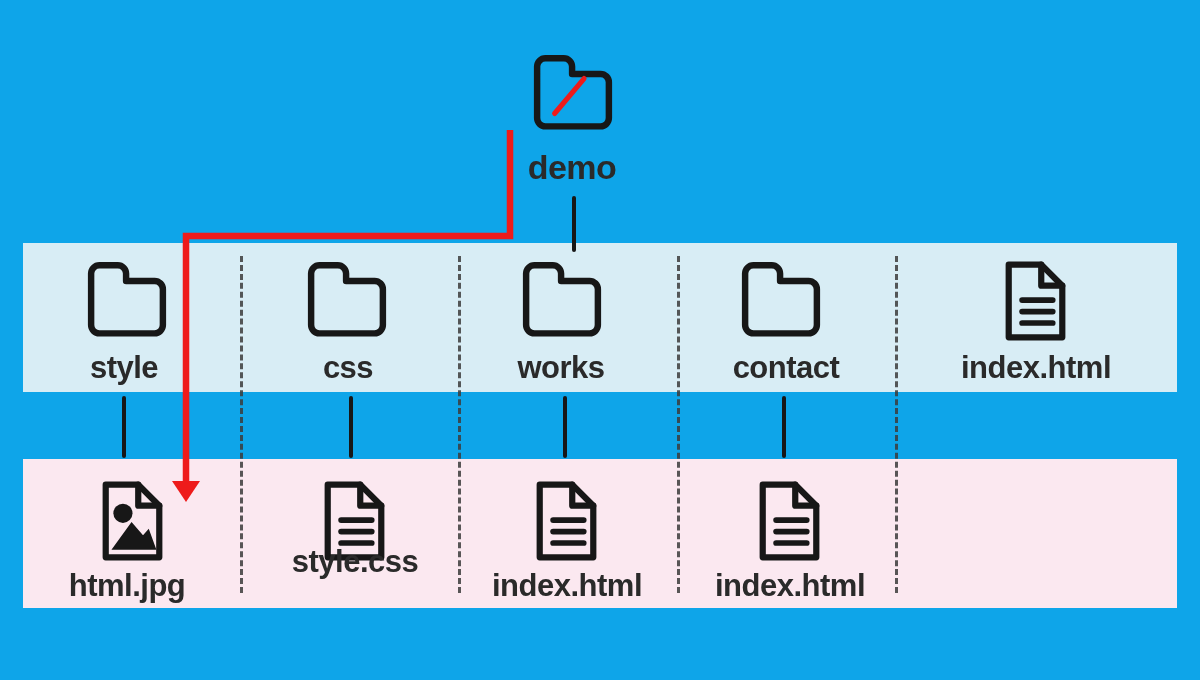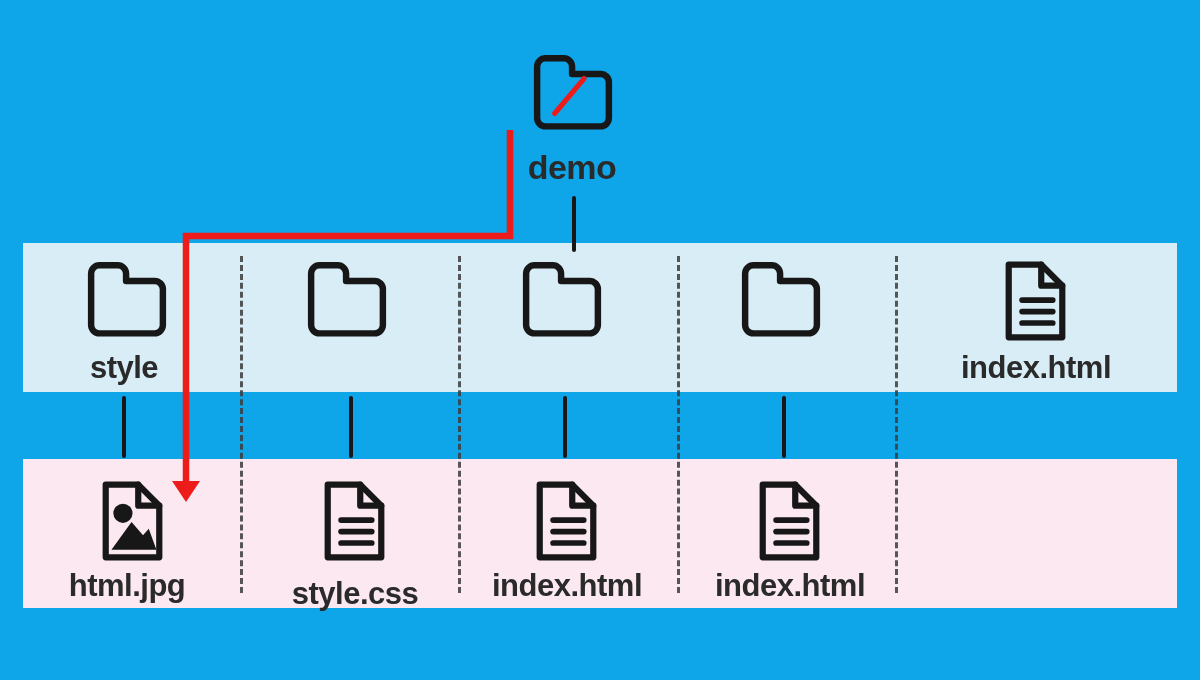--- a/index.html
+++ b/index.html
@@ -83,32 +83,35 @@
       <path class="icon-stroke" stroke-width="7" d="M11 26 v48 a9 9 0 0 0 9 9 h60 a9 9 0 0 0 9 -9 V35 a9 9 0 0 0 -9 -9 H49 v-8 a9 9 0 0 0 -9 -9 H20 a9 9 0 0 0 -9 9 z"></path>
     </svg>
   </span>
   <div class="label" style="left:34px;top:350px;width:180px">style</div>
 
   <span class="icon" style="left:301px;top:257px">
     <svg width="92" height="81" viewBox="0 0 100 88">
       <path class="icon-stroke" stroke-width="7" d="M11 26 v48 a9 9 0 0 0 9 9 h60 a9 9 0 0 0 9 -9 V35 a9 9 0 0 0 -9 -9 H49 v-8 a9 9 0 0 0 -9 -9 H20 a9 9 0 0 0 -9 9 z"></path>
     </svg>
   </span>
+  <div class="label" style="left:258px;top:350px;width:180px">css</div>
 
   <span class="icon" style="left:516px;top:257px">
     <svg width="92" height="81" viewBox="0 0 100 88">
       <path class="icon-stroke" stroke-width="7" d="M11 26 v48 a9 9 0 0 0 9 9 h60 a9 9 0 0 0 9 -9 V35 a9 9 0 0 0 -9 -9 H49 v-8 a9 9 0 0 0 -9 -9 H20 a9 9 0 0 0 -9 9 z"></path>
     </svg>
   </span>
+  <div class="label" style="left:471px;top:350px;width:180px">works</div>
 
   <span class="icon" style="left:735px;top:257px">
     <svg width="92" height="81" viewBox="0 0 100 88">
       <path class="icon-stroke" stroke-width="7" d="M11 26 v48 a9 9 0 0 0 9 9 h60 a9 9 0 0 0 9 -9 V35 a9 9 0 0 0 -9 -9 H49 v-8 a9 9 0 0 0 -9 -9 H20 a9 9 0 0 0 -9 9 z"></path>
     </svg>
   </span>
+  <div class="label" style="left:696px;top:350px;width:180px">contact</div>
 
   <span class="icon" style="left:999px;top:257px">
     <svg width="73" height="88" viewBox="0 0 76 92">
       <path class="icon-stroke" stroke-width="6.5" d="M10 8 h34 l22 22 v54 H10 z"></path>
       <path class="icon-stroke" stroke-width="6.5" d="M44 8 v22 h22"></path>
       <line class="icon-stroke" stroke-width="6" x1="24" y1="45" x2="56" y2="45"></line>
       <line class="icon-stroke" stroke-width="6" x1="24" y1="57" x2="56" y2="57"></line>
       <line class="icon-stroke" stroke-width="6" x1="24" y1="69" x2="56" y2="69"></line>
     </svg>
   </span>
@@ -126,21 +129,21 @@
 
   <span class="icon" style="left:318px;top:477px">
     <svg width="73" height="88" viewBox="0 0 76 92">
       <path class="icon-stroke" stroke-width="6.5" d="M10 8 h34 l22 22 v54 H10 z"></path>
       <path class="icon-stroke" stroke-width="6.5" d="M44 8 v22 h22"></path>
       <line class="icon-stroke" stroke-width="6" x1="24" y1="45" x2="56" y2="45"></line>
       <line class="icon-stroke" stroke-width="6" x1="24" y1="57" x2="56" y2="57"></line>
       <line class="icon-stroke" stroke-width="6" x1="24" y1="69" x2="56" y2="69"></line>
     </svg>
   </span>
-  <div class="label" style="left:255px;top:576px;width:200px">style.css</div>
+  <div class="label" style="left:255px;top:544px;width:200px">style.css</div>
 
   <span class="icon" style="left:530px;top:477px">
     <svg width="73" height="88" viewBox="0 0 76 92">
       <path class="icon-stroke" stroke-width="6.5" d="M10 8 h34 l22 22 v54 H10 z"></path>
       <path class="icon-stroke" stroke-width="6.5" d="M44 8 v22 h22"></path>
       <line class="icon-stroke" stroke-width="6" x1="24" y1="45" x2="56" y2="45"></line>
       <line class="icon-stroke" stroke-width="6" x1="24" y1="57" x2="56" y2="57"></line>
       <line class="icon-stroke" stroke-width="6" x1="24" y1="69" x2="56" y2="69"></line>
     </svg>
   </span>

